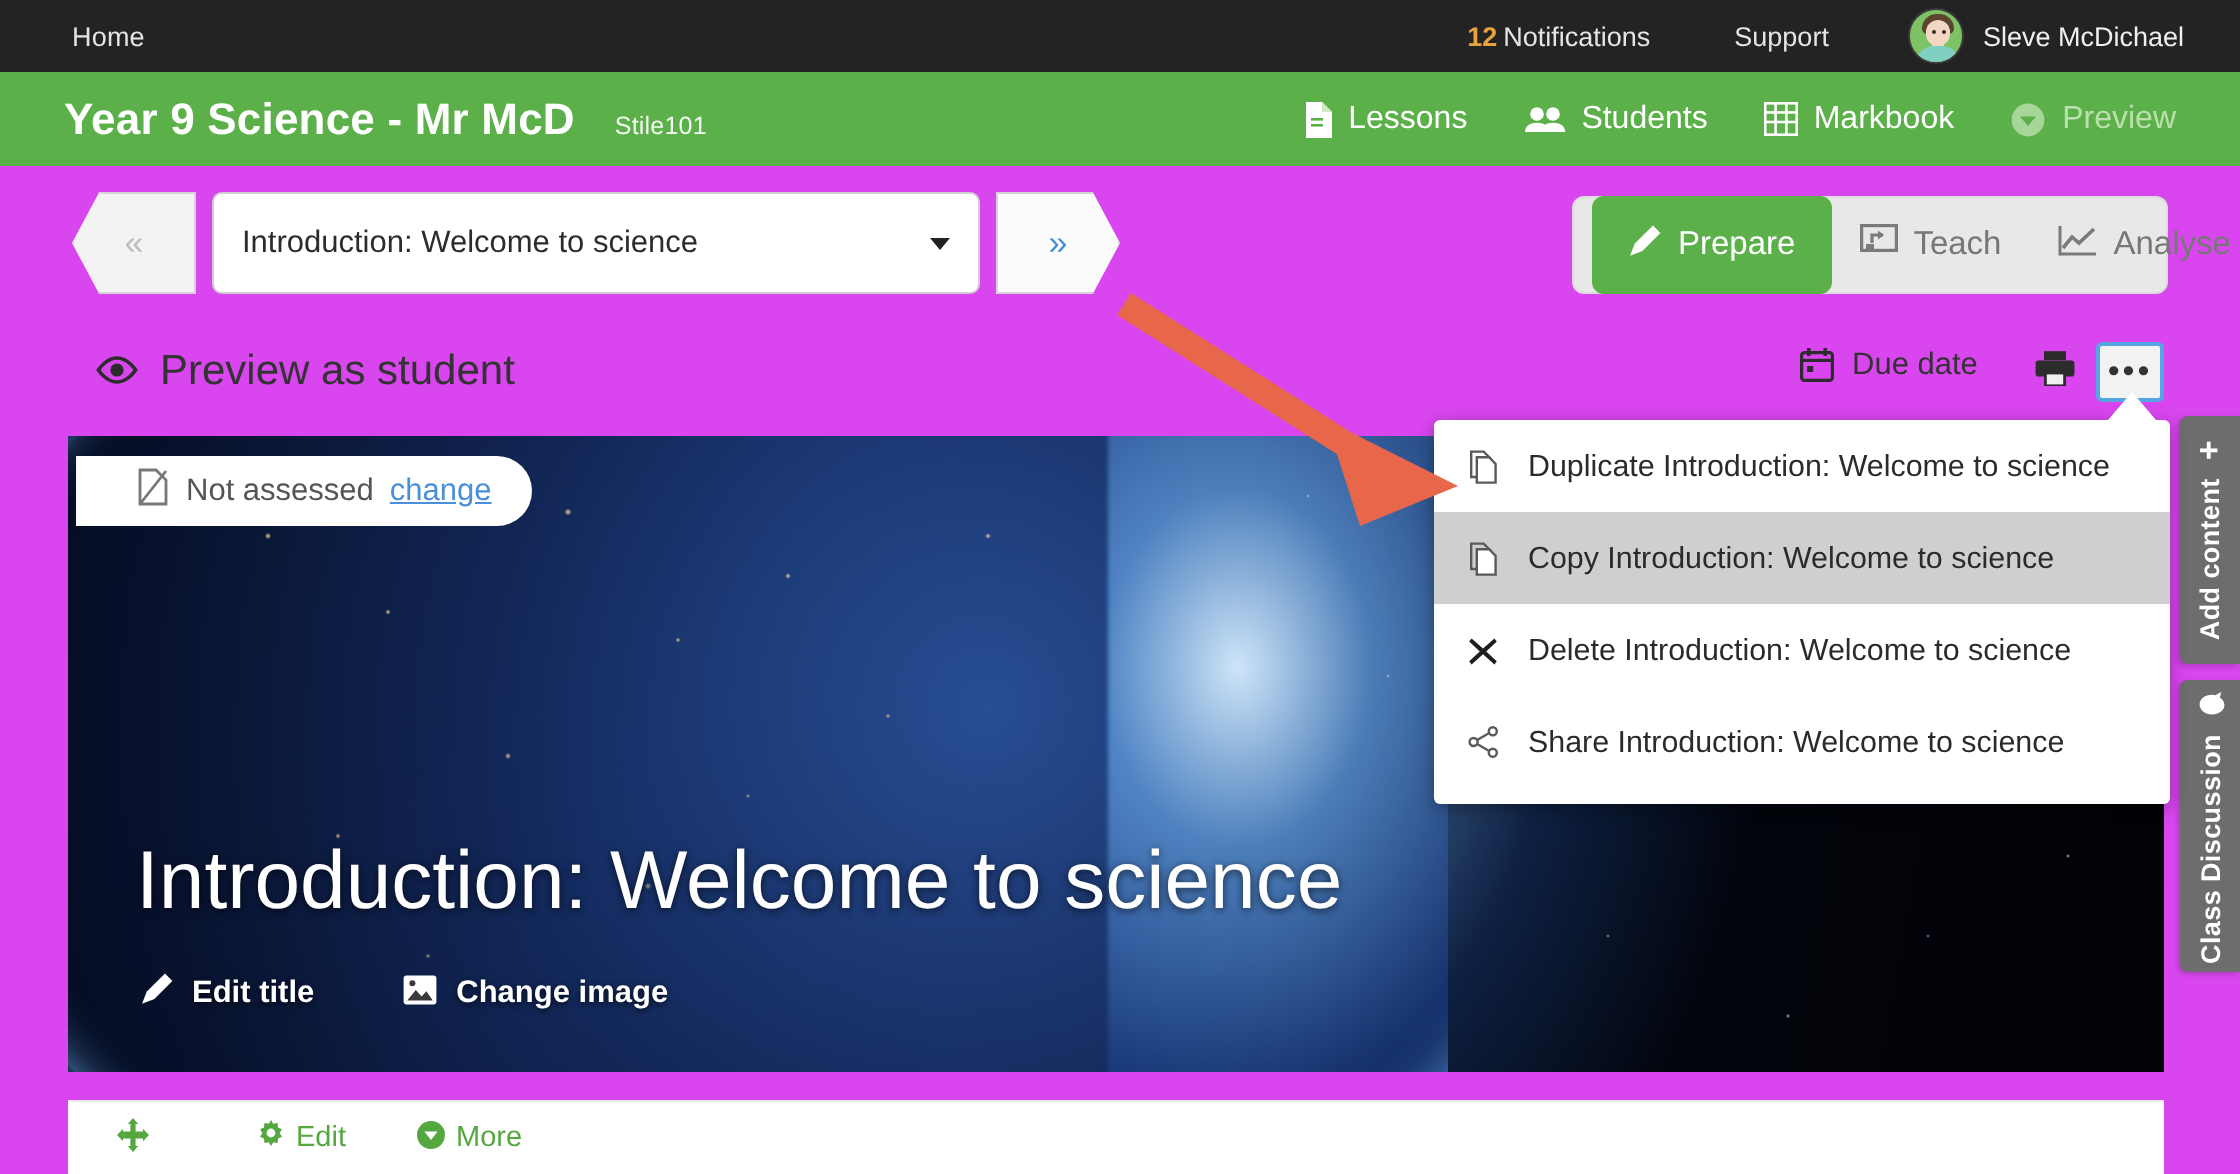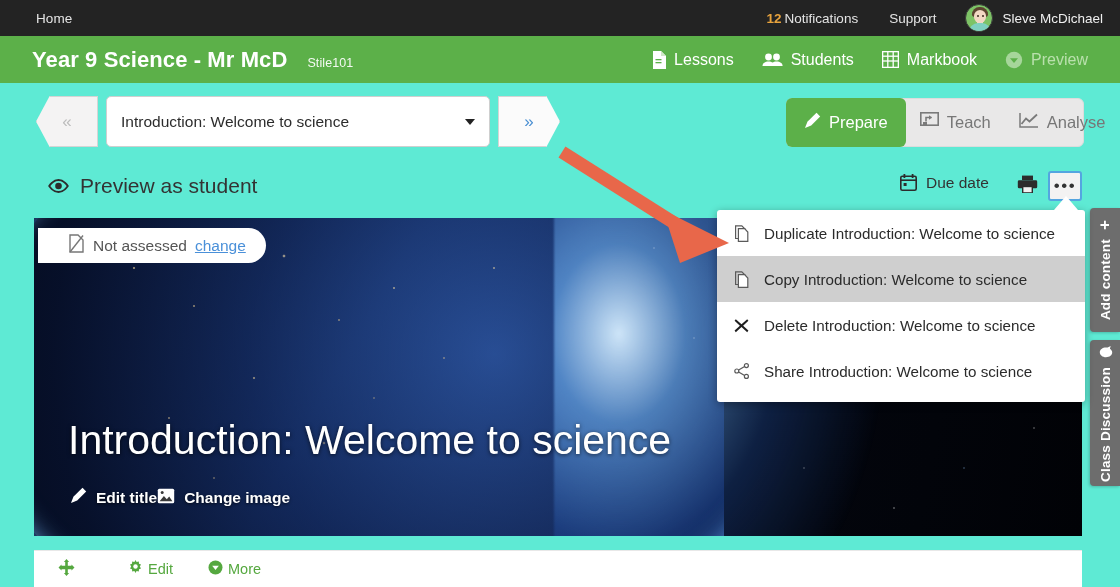--- a/index.html
+++ b/index.html
@@ -2,33 +2,33 @@
 <html><head>
 <meta charset="utf-8">
 <style>
   * { margin:0; padding:0; box-sizing:border-box; }
   html, body {
     width:1120px; height:587px;
     font-family:"Liberation Sans", sans-serif;
     background:#efeeee;
     overflow:hidden;
   }
-  #root { position:relative; width:1120px; height:587px; background:#5eead4; }
+  #root { position:relative; width:1120px; height:587px; background:#d946ef; }
 
   
   .topbar {
     position:absolute; left:0; top:0; width:1120px; height:36px;
     background:#232323; color:#e8e8e8;
     display:flex; align-items:center;
   }
   .topbar .home {
     margin-left:36px; font-size:13.5px; color:#e4e4e4; letter-spacing:.1px;
   }
   .topbar .right {
-    margin-left:auto; display:flex; align-items:center; margin-right:17px; gap:5px;
+    margin-left:auto; display:flex; align-items:center; margin-right:28px; gap:16px;
   }
   .notif { font-size:13.5px; color:#e4e4e4; margin-right:26px; white-space:nowrap; }
   .notif .count { color:#e8a33d; font-weight:bold; margin-right:3px; }
   .support { font-size:13.5px; color:#e4e4e4; margin-right:24px; }
   .userbox { display:flex; align-items:center; gap:9px; }
   .avatar {
     width:28px; height:28px; border-radius:50%; background:#7dc366;
     position:relative; overflow:hidden; flex:none;
     border:1px solid #3a3a3a;
   }
@@ -86,20 +86,21 @@
   }
   .caret {
     margin-left:auto; width:0; height:0;
     border-left:5px solid transparent; border-right:5px solid transparent;
     border-top:6px solid #222;
   }
   .modebtns {
     position:absolute; left:786px; top:2px; width:298px; height:49px;
     background:#e9e8e8; border-radius:6px; display:flex; align-items:center;
     border:1px solid #dcdcdc;
+    padding-left:10px;
   }
   .modebtn {
     display:flex; align-items:center; gap:8px; height:100%;
     padding:0 14px; font-size:16.5px; color:#777;
   }
   .modebtn.active {
     background:#5cb049; color:#fff; border-radius:6px; margin:-1px 0 -1px -1px;
     height:calc(100% + 2px); padding:0 18px;
   }
 
@@ -193,21 +194,21 @@
   }
   .assess-pill a { color:#4a90d9; text-decoration:underline; }
   .hero-title {
     position:absolute; left:34px; bottom:72px; z-index:6;
     font-size:41px; color:#fff; font-weight:normal; letter-spacing:0;
     text-shadow:0 1px 4px rgba(0,0,0,.65);
     white-space:nowrap;
   }
   .hero-actions {
     position:absolute; left:36px; bottom:28px; z-index:6;
-    display:flex; align-items:center; 
+    display:flex; align-items:center; gap:44px;
   }
   .hero-action { display:flex; align-items:center; gap:9px; color:#fff; font-size:15.5px; font-weight:bold;
     text-shadow:0 1px 3px rgba(0,0,0,.7); }
 
   
   .dropdown {
     position:absolute; left:717px; top:210px; width:368px;
     background:#fff; border-radius:3px; z-index:30;
     box-shadow:0 2px 9px rgba(0,0,0,.33);
     padding:0 0 8px 0;

